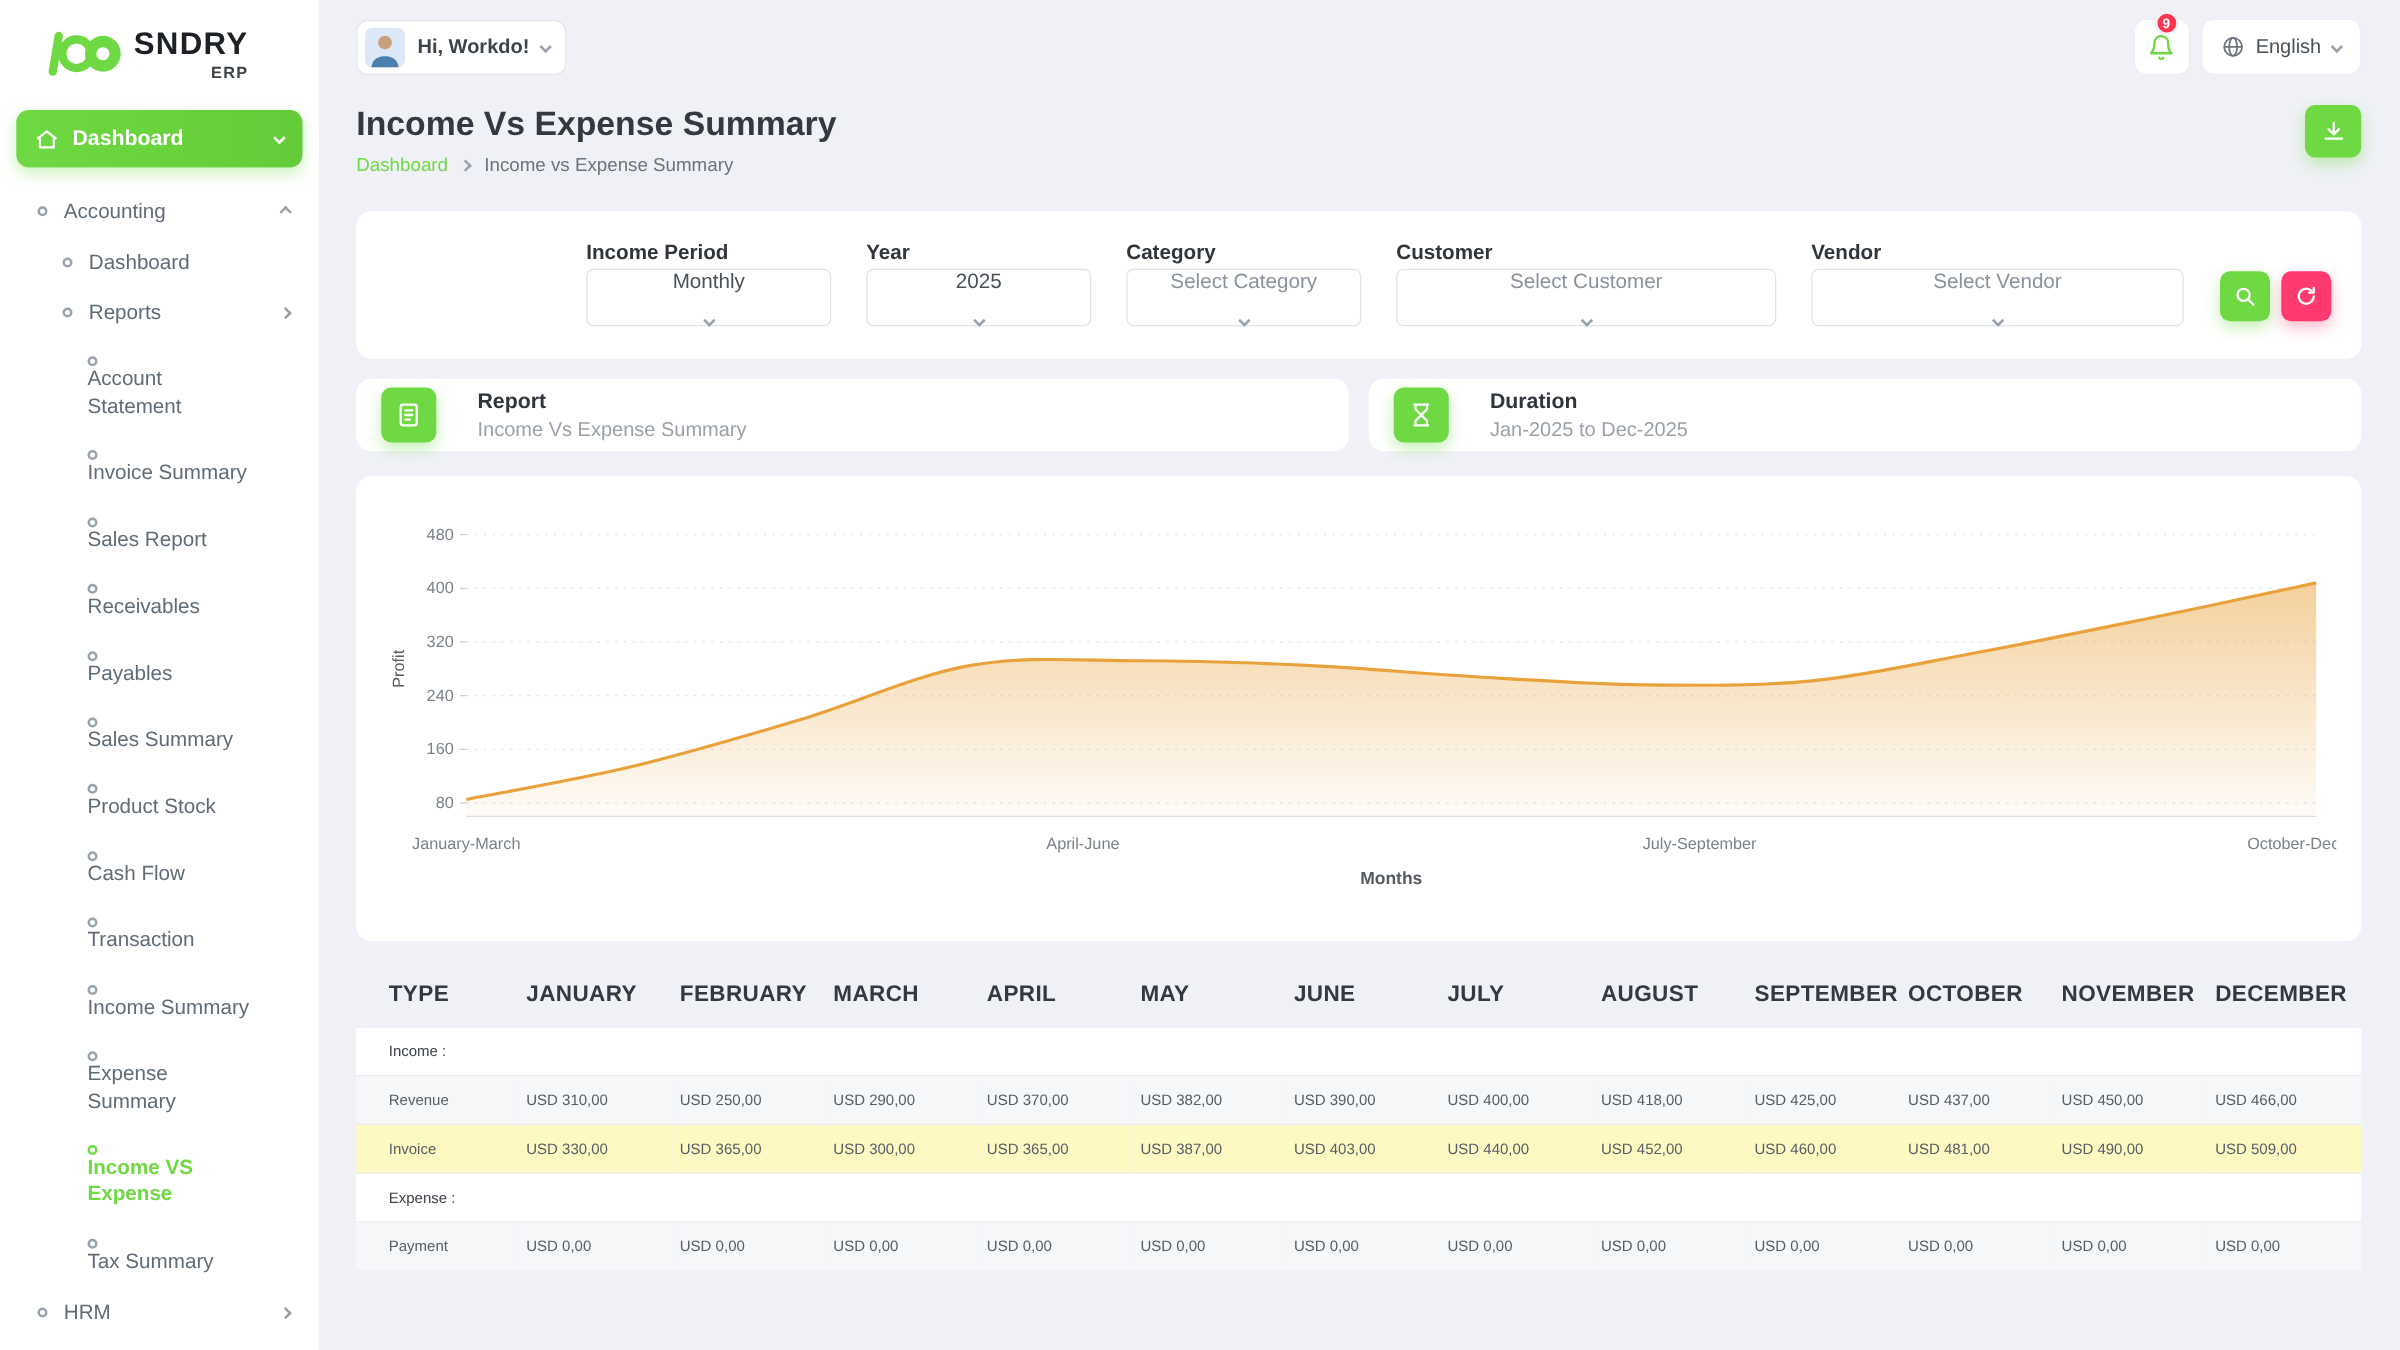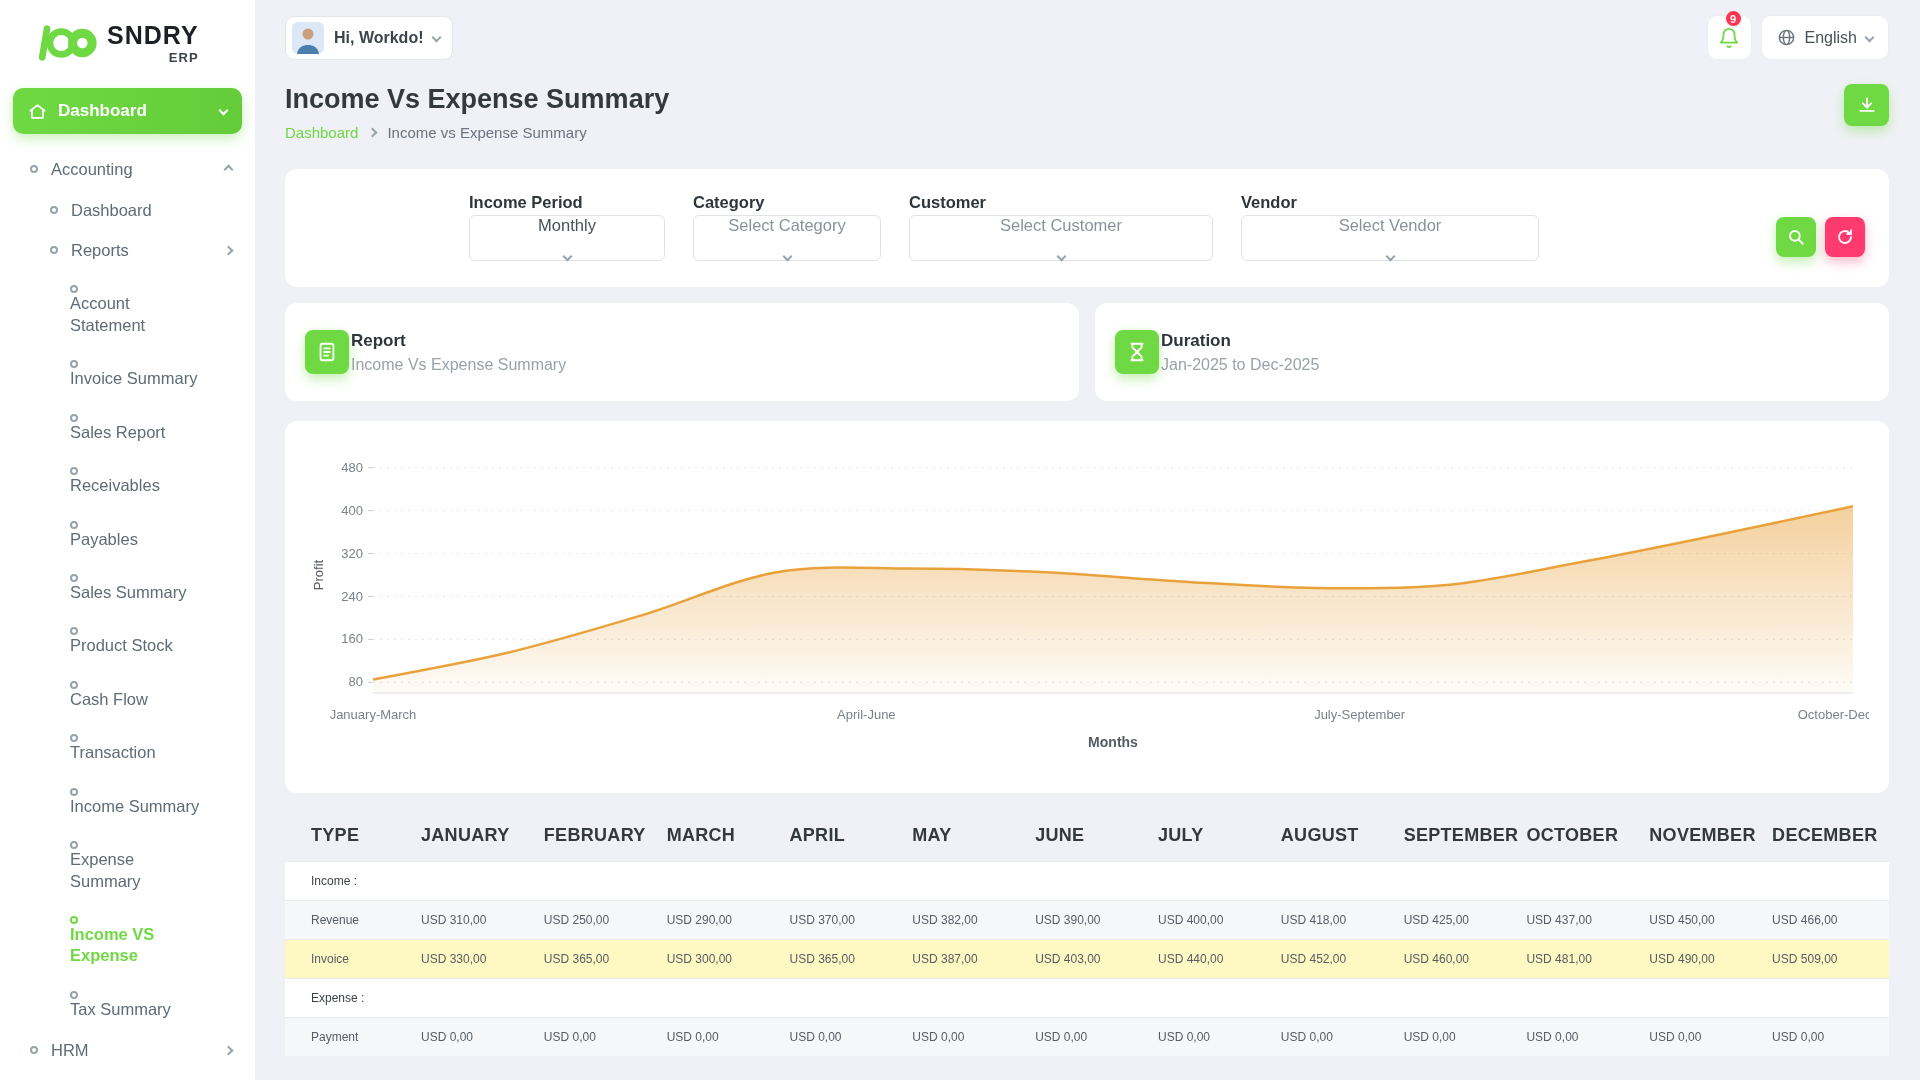--- a/index.html
+++ b/index.html
@@ -52,21 +52,21 @@
   .field:first-child { margin-left:160px; }
   .field label { font-size:16.5px; font-weight:bold; color:#2f353b; margin-bottom:3px; }
   .select { height:46px; border:1px solid #dfe3e7; border-radius:6px; background:#fff; display:flex; align-items:center; justify-content:space-between; gap:10px; padding:0 15px; font-size:16.5px; color:#495057; cursor:pointer;flex-direction:column; }
   .select.ph .sel-value { color:#8a929b; }
   .filter-actions { margin-left:auto; display:flex; gap:9px; padding-bottom:4px; }
   .icon-btn { width:40px; height:40px; border:none; border-radius:8px; display:flex; align-items:center; justify-content:center; cursor:pointer; }
   .icon-btn.search { background:#6fd943; box-shadow:0 5px 12px rgba(111,217,67,.4); }
   .icon-btn.reset  { background:#ff3a6e; box-shadow:0 5px 12px rgba(255,58,110,.35); }
   
   .cards-row { display:flex; gap:16px; margin-top:16px; }
-  .info-card { flex:1; background:#fff; border-radius:12px; padding:27px 20px; display:flex; align-items:center; gap:2px; }
+  .info-card { flex:1; background:#fff; border-radius:12px; padding:7px 20px; display:flex; align-items:center; gap:33px; }
   .icon-box { width:44px; height:44px; border-radius:8px; background:#6fd943; display:flex; align-items:center; justify-content:center; box-shadow:0 5px 12px rgba(111,217,67,.4); flex:0 0 auto; }
   .ic-title { font-size:17px; font-weight:bold; color:#2f353b; }
   .ic-sub { font-size:16px; color:#9aa1a9; margin-top:5px; }
   
   .chart-card { margin-top:20px; background:#fff; border-radius:12px; padding:22px 20px 12px; height:372px; }
   
   .tbl-wrap { margin-top:14px; }
   table { width:100%; border-collapse:collapse; table-layout:fixed; }
   col.c-type { width:130px; }
   th { text-align:left; font-size:18px; font-weight:bold; color:#33393f; letter-spacing:.3px; padding:18px 6px 15px; }
@@ -234,20 +234,27 @@
         </svg>
     </button>
   </div>
 
   <section class="filter-card">
     <div style="display:flex; align-items:flex-end; gap:28px; flex:1;" id="filter-fields">
         <div class="field" style="width: 196px;">
           <label>Income Period</label>
           <div class="select">
             <span class="sel-value">Monthly</span>
+            <span class="chev down sm"></span>
+          </div>
+        </div>
+        <div class="field" style="width: 180px;">
+          <label>Year</label>
+          <div class="select">
+            <span class="sel-value">2025</span>
             <span class="chev down sm"></span>
           </div>
         </div>
         <div class="field" style="width: 188px;">
           <label>Category</label>
           <div class="select ph">
             <span class="sel-value">Select Category</span>
             <span class="chev down sm"></span>
           </div>
         </div>

